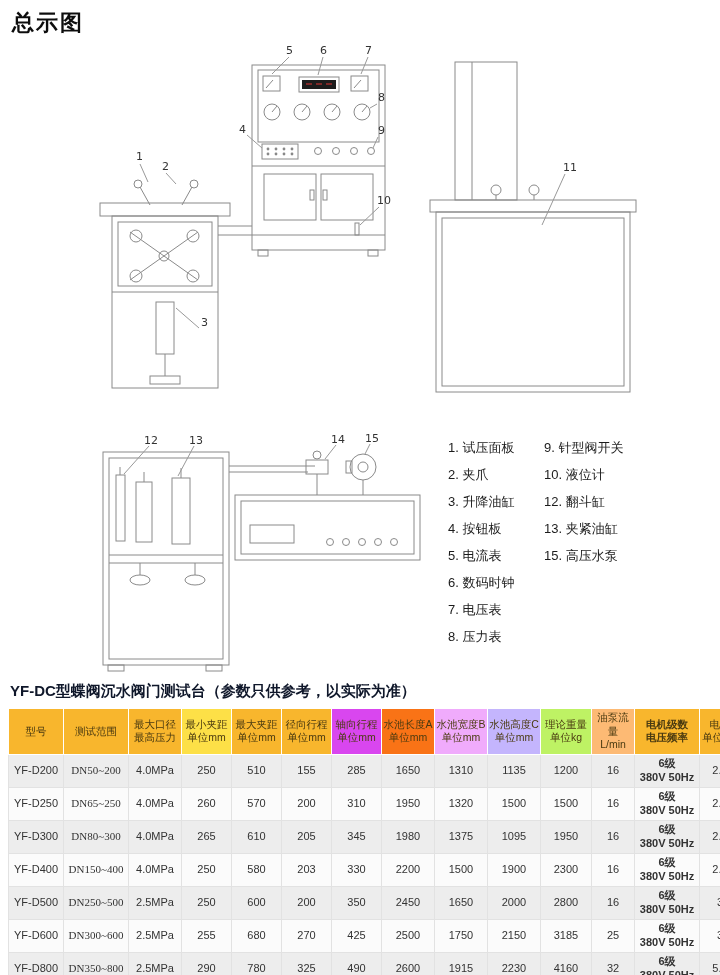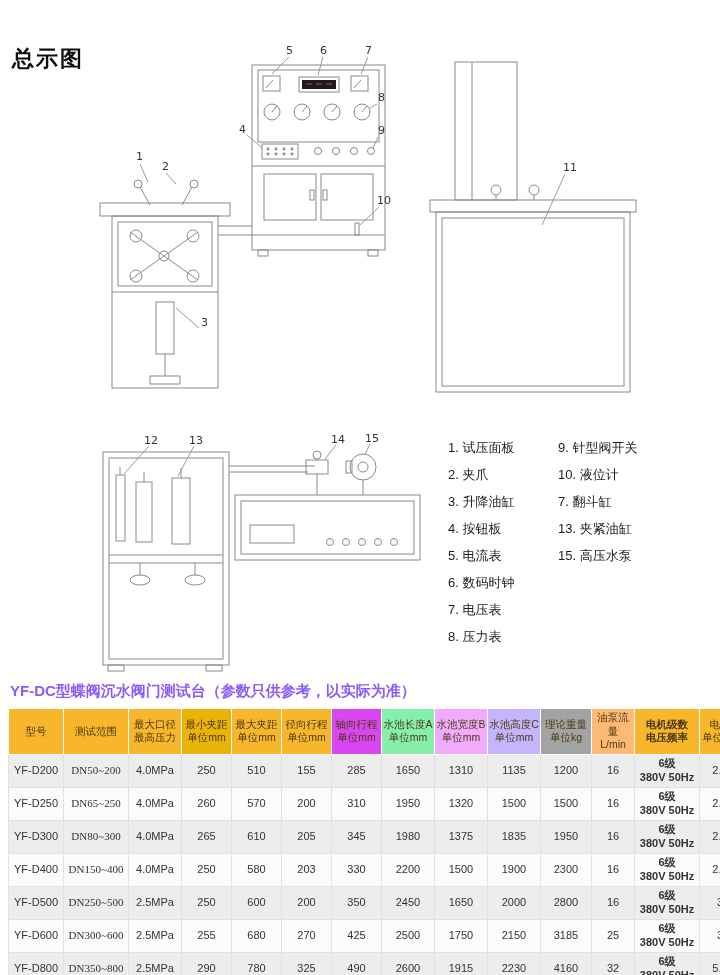--- a/index.html
+++ b/index.html
@@ -3,37 +3,37 @@
 <meta charset="utf-8">
 <style>
   html,body{margin:0;padding:0;}
   body{
     width:720px;height:975px;position:relative;background:#ffffff;
     font-family:"Liberation Sans","DejaVu Sans",sans-serif;color:#222;
     overflow:hidden;
   }
   .page-title{
     position:absolute;left:12px;top:8px;
-    font-size:22px;font-weight:bold;color:#0d0d0d;letter-spacing:2px;margin-top:36px;
+    font-size:22px;font-weight:bold;color:#0d0d0d;letter-spacing:2px;
   }
   svg{position:absolute;}
   #diagram-top{left:0;top:40px;}
   #diagram-bottom{left:80px;top:430px;}
   svg text{font-family:"DejaVu Sans",sans-serif;font-size:11px;fill:#333;}
   .legend{
-    position:absolute;left:448px;top:434px;display:flex;gap:14px;
+    position:absolute;left:448px;top:434px;display:flex;
   }
   .legend ul{list-style:none;margin:0;padding:0;width:96px;}
   .legend ul.col2{width:110px;}
   .legend-item{
     font-size:13px;color:#1c1c1c;line-height:27px;white-space:nowrap;
   }
   .section-title{
     position:absolute;left:10px;top:682px;
-    font-size:15px;font-weight:600;color:#8b5cf6;
+    font-size:15px;font-weight:600;color:#0f172a;
   }
   .spec-table{
     position:absolute;left:8px;top:708px;width:704px;
     border-collapse:collapse;table-layout:fixed;
     border:1px solid #d9d9d9;
   }
   .spec-table th{
     font-weight:normal;font-size:10.5px;line-height:1.3;color:#4a3a10;
     height:38px;padding:2px 1px;border:1px solid #ffffff;text-align:center;
   }
@@ -227,70 +227,70 @@
       <li class="legend-item">3. 升降油缸</li>
       <li class="legend-item">4. 按钮板</li>
       <li class="legend-item">5. 电流表</li>
       <li class="legend-item">6. 数码时钟</li>
       <li class="legend-item">7. 电压表</li>
       <li class="legend-item">8. 压力表</li>
     </ul>
   <ul class="col2">
       <li class="legend-item">9. 针型阀开关</li>
       <li class="legend-item">10. 液位计</li>
-      <li class="legend-item">7. 翻斗缸</li>
+      <li class="legend-item">12. 翻斗缸</li>
       <li class="legend-item">13. 夹紧油缸</li>
       <li class="legend-item">15. 高压水泵</li>
     </ul>
 </div>
 
 <div class="section-title">YF-DC型蝶阀沉水阀门测试台（参数只供参考，以实际为准）</div>
 
 <table class="spec-table">
   <thead>
     <tr>
         <th style="background: rgb(248, 182, 45);">
           <div>型号</div>
         </th>
         <th style="background: rgb(248, 182, 45);">
           <div>测试范围</div>
         </th>
         <th style="background: rgb(248, 182, 45);">
           <div>最大口径</div>
           <div>最高压力</div>
         </th>
-        <th style="background: #eab308;">
+        <th style="background: #fde047;">
           <div>最小夹距</div>
           <div>单位mm</div>
         </th>
         <th style="background: rgb(248, 182, 45);">
           <div>最大夹距</div>
           <div>单位mm</div>
         </th>
         <th style="background: rgb(248, 182, 45);">
           <div>径向行程</div>
           <div>单位mm</div>
         </th>
         <th style="background: #d946ef;">
           <div>轴向行程</div>
           <div>单位mm</div>
         </th>
-        <th style="background: #86efac;">
+        <th style="background: #f97316;">
           <div>水池长度A</div>
           <div>单位mm</div>
         </th>
         <th style="background: #f0abfc; text-align: center;">
           <div>水池宽度B</div>
           <div>单位mm</div>
         </th>
         <th style="background: #c4b5fd;">
           <div>水池高度C</div>
           <div>单位mm</div>
         </th>
-        <th style="background: #a3a3a3;">
+        <th style="background: #bef264;">
           <div>理论重量</div>
           <div>单位kg</div>
         </th>
         <th style="background: #fdba74;">
           <div>油泵流量</div>
           <div>L/min</div>
         </th>
         <th style="background: rgb(248, 182, 45);">
           <div>电机级数</div>
           <div>电压频率</div>
@@ -339,21 +339,21 @@
       <tr style="background: rgb(237, 237, 237);">
         <td>YF-D300</td>
         <td>DN80~300</td>
         <td>4.0MPa</td>
         <td>265</td>
         <td>610</td>
         <td>205</td>
         <td>345</td>
         <td>1980</td>
         <td>1375</td>
-        <td>1835</td>
+        <td>1095</td>
         <td>1950</td>
         <td>16</td>
         <td>6级
 380V 50Hz</td>
         <td>2.2</td>
       </tr>
       <tr style="background: rgb(251, 251, 251);">
         <td>YF-D400</td>
         <td>DN150~400</td>
         <td>4.0MPa</td>

